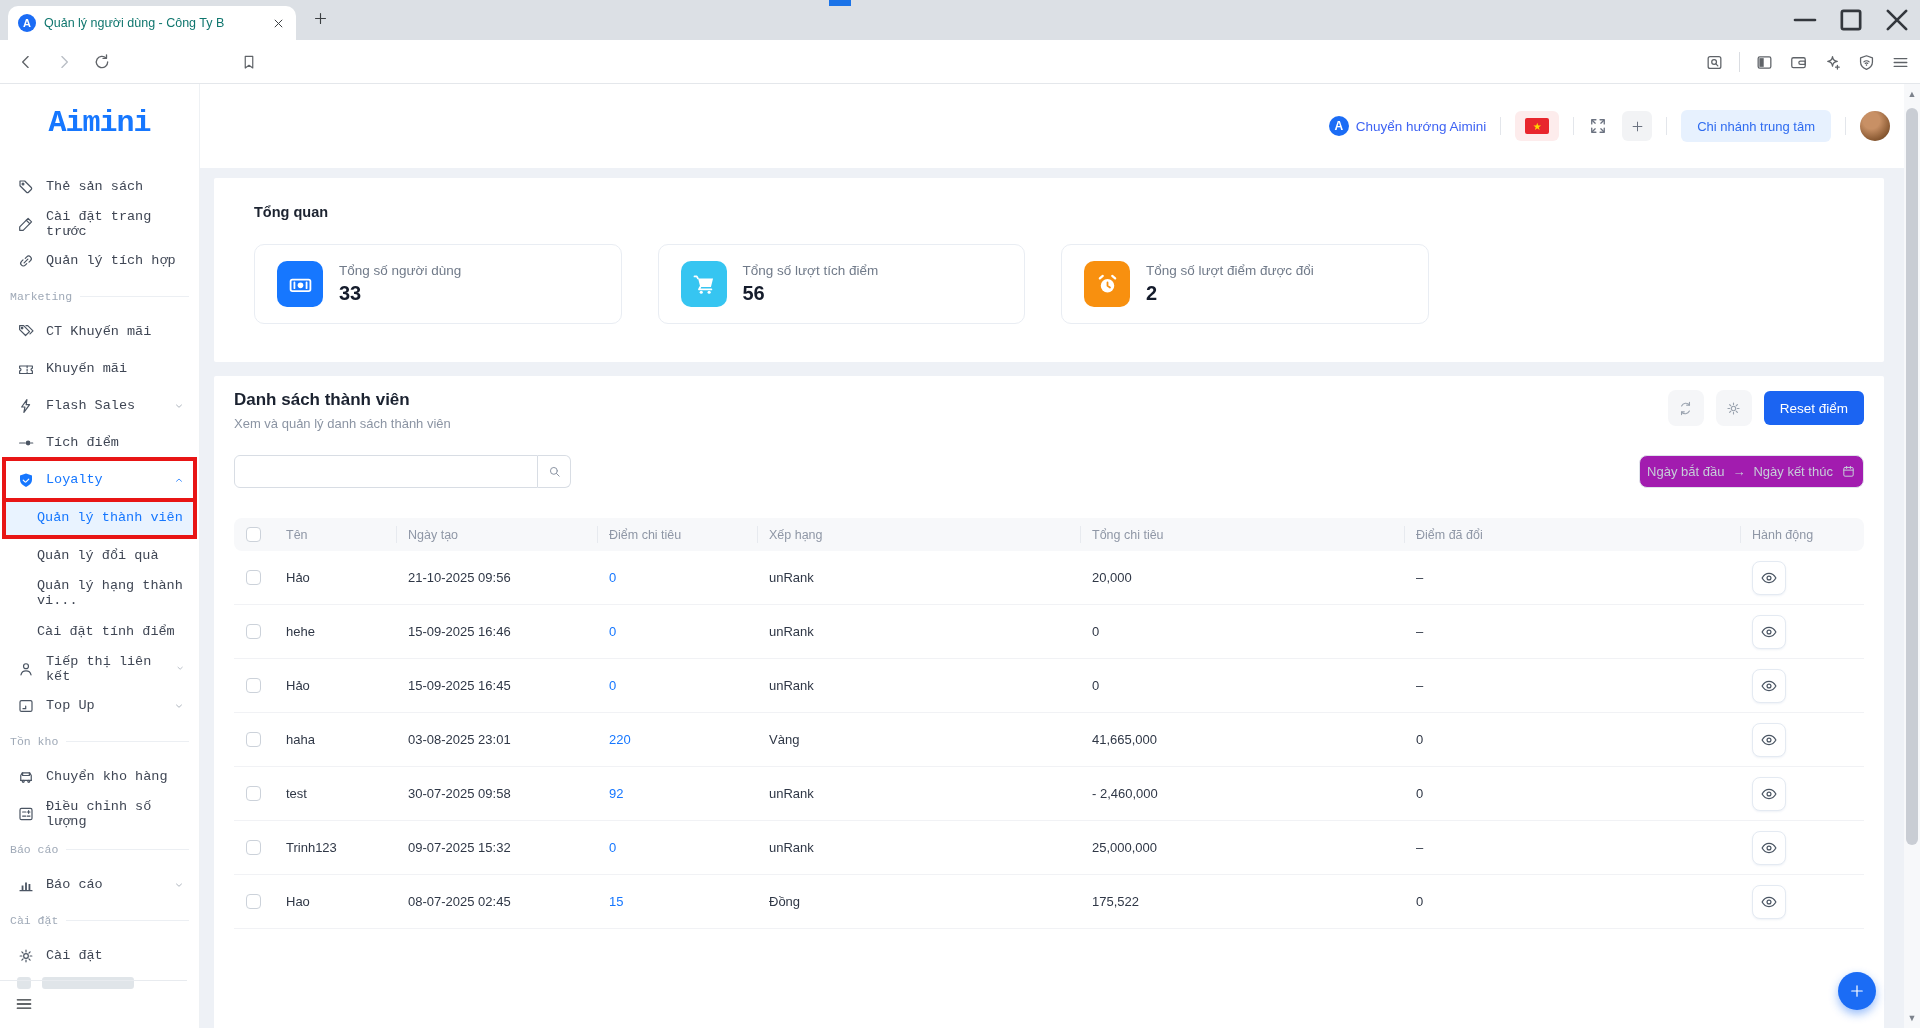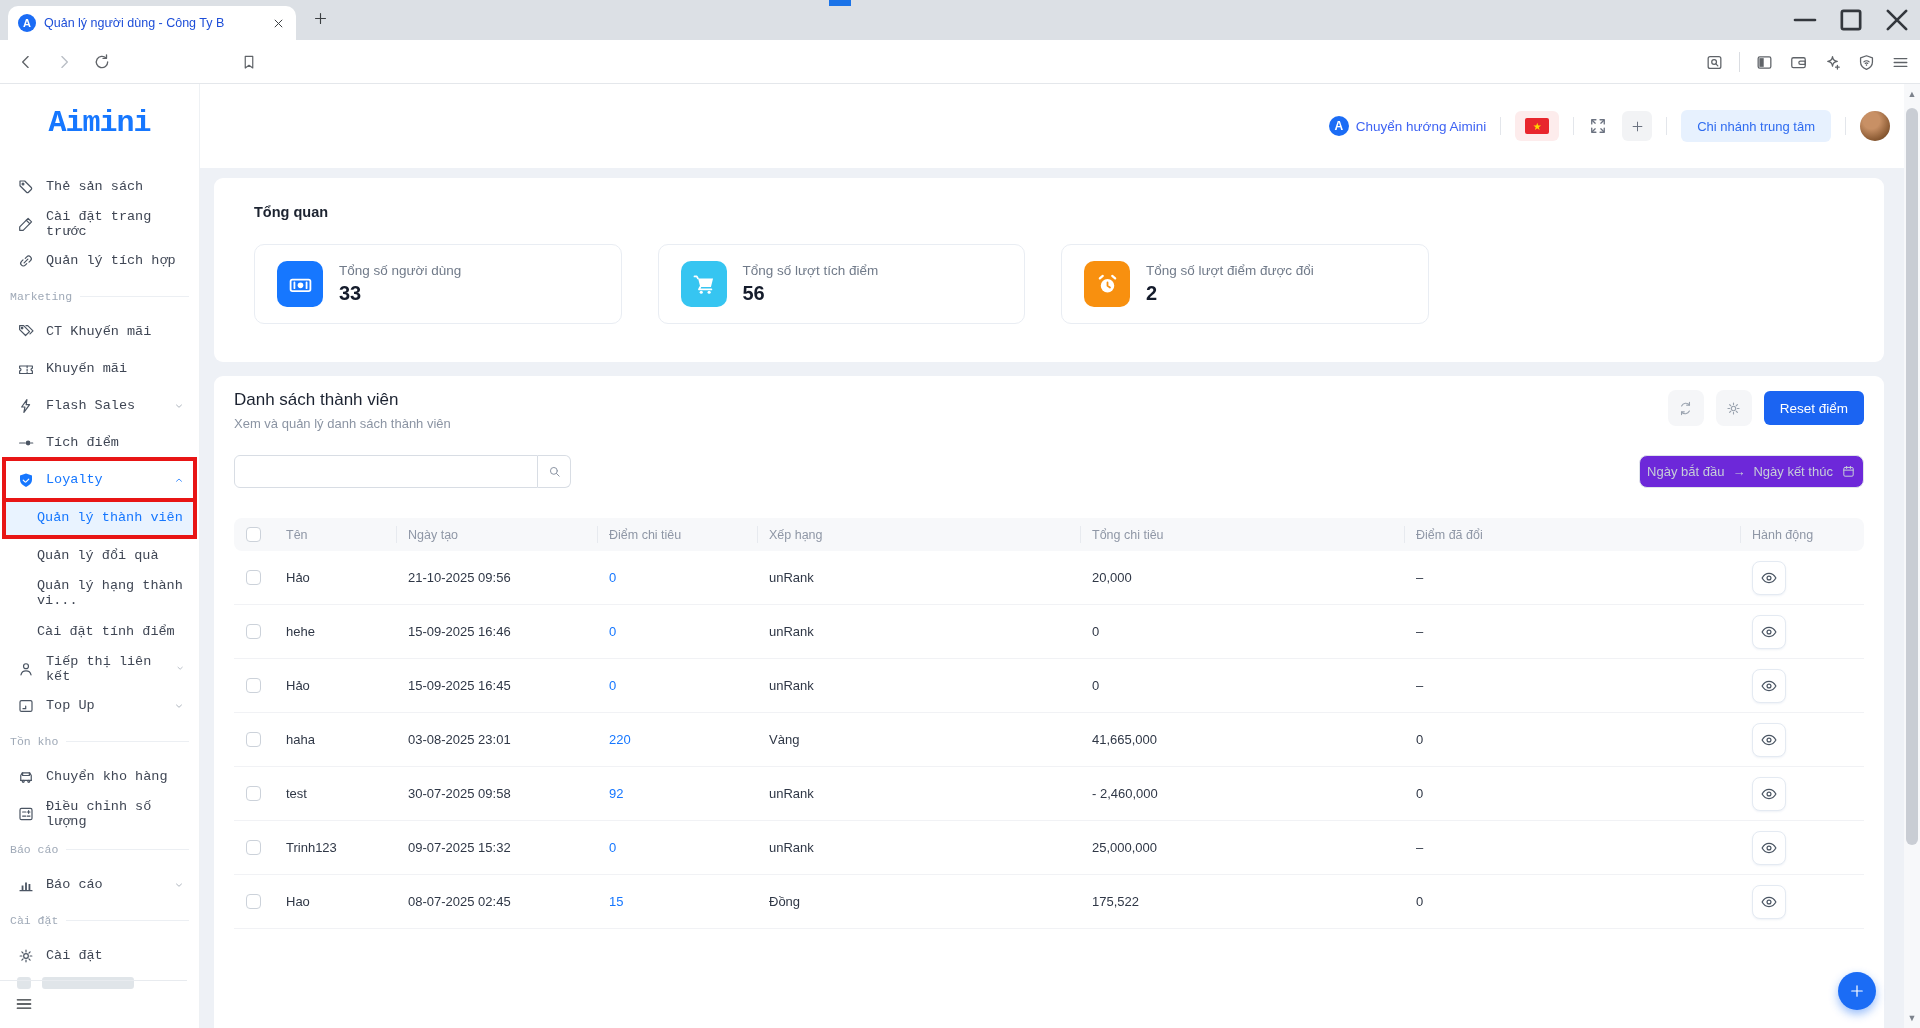--- a/index.html
+++ b/index.html
@@ -3,21 +3,21 @@
 <meta charset="utf-8">
 <style>
   * { margin:0; padding:0; box-sizing:border-box; }
   body { font-family:"Liberation Sans", sans-serif; background:#222; }
   .screen { position:relative; width:1920px; height:1028px; background:#fff; overflow:hidden; }
 
   
   .tabstrip { position:absolute; top:0; left:0; right:0; height:40px; background:#dce0e5; }
   .tab { position:absolute; left:8px; top:6px; width:288px; height:34px; background:#fff; border-radius:10px 10px 0 0; display:flex; align-items:center; padding:0 10px; gap:8px; }
   .favicon { width:18px; height:18px; border-radius:50%; background:#1b6cf5; color:#fff; font-size:11px; font-weight:bold; display:flex; align-items:center; justify-content:center; flex:0 0 auto; }
-  .tab-title { position:relative; flex:1; font-size:12.5px; color:#1d4ed8; white-space:nowrap; overflow:hidden; }
+  .tab-title { position:relative; flex:1; font-size:12.5px; color:#0f766e; white-space:nowrap; overflow:hidden; }
   .tab-title::after { content:''; position:absolute; right:0; top:0; bottom:0; width:24px; background:linear-gradient(90deg, rgba(255,255,255,0), #fff); }
   .tab-close { width:18px; height:18px; display:flex; align-items:center; justify-content:center; color:#3c4043; flex:0 0 auto; cursor:pointer; }
   .newtab { position:absolute; left:312px; top:10px; width:26px; height:26px; display:flex; align-items:center; justify-content:center; color:#3c4043; cursor:pointer; }
   .win-controls { position:absolute; right:0; top:0; height:40px; display:flex; }
   .win-btn { width:46px; height:40px; display:flex; align-items:center; justify-content:center; color:#33373d; cursor:pointer; }
   .artifact { position:absolute; left:829px; top:0; width:22px; height:6px; background:#1a73e8; }
 
   .toolbar { position:absolute; top:40px; left:0; right:0; height:44px; background:#fff; border-bottom:1px solid #e4e7eb; }
   .tb-ic { position:absolute; top:12px; width:20px; height:20px; color:#5f6368; cursor:pointer; }
   .tb-ic svg, .ic svg { width:100%; height:100%; display:block; }
@@ -60,45 +60,45 @@
   .anno { position:absolute; left:2px; width:195px; border:4px solid #e81515; pointer-events:none; }
   .anno1 { top:373px; height:45px; }
   .anno2 { top:414px; height:41px; }
   .nav-partial { height:18px; overflow:hidden; display:flex; gap:11px; padding:3px 14px 0 17px; opacity:.6; }
   .skel { background:#cdd4dc; border-radius:3px; height:12px; }
   .side-div { position:absolute; left:0; right:12px; top:896px; height:1px; background:#e8ebef; }
   .burger { position:absolute; left:12px; bottom:14px; width:24px; height:20px; color:#2f3439; cursor:pointer; }
 
   
   .content { position:absolute; top:168px; left:200px; right:16px; bottom:0; background:#eef1f6; }
-  .card { background:#fff; border-radius:9px; }
+  .card { background:#fff; border-radius:2px; }
   .overview-card { position:absolute; left:14px; right:20px; top:10px; height:184px; }
   .ov-title { position:absolute; left:40px; top:26px; font-size:14.5px; font-weight:bold; color:#1c2330; }
   .stat-grid { position:absolute; left:40px; right:52px; top:66px; display:grid; grid-template-columns:repeat(4,1fr); gap:36px; }
   .stat-card { height:80px; border:1px solid #e9edf3; border-radius:10px; background:#fff; display:flex; align-items:center; padding:0 22px; gap:16px; }
   .stat-icon { width:46px; height:46px; border-radius:10px; color:#fff; display:flex; align-items:center; justify-content:center; flex:0 0 auto; }
   .stat-icon svg { width:27px; height:27px; }
   .stat-label { font-size:13.5px; color:#707a89; }
   .stat-value { font-size:20px; font-weight:bold; color:#151c2c; margin-top:4px; }
 
   .list-card { position:absolute; left:14px; right:20px; top:208px; bottom:-20px; padding:0 20px; overflow:hidden; }
   .list-head { display:flex; justify-content:space-between; align-items:flex-start; margin-top:14px; }
-  .list-title { font-size:17px; font-weight:normal; color:#1b2230; }
+  .list-title { font-size:17px; font-weight:bold; color:#1b2230; }
   .list-sub { font-size:13px; color:#8b94a3; margin-top:6px; }
   .head-actions { display:flex; align-items:center; gap:12px; }
   .icon-btn { width:36px; height:36px; background:#f5f6f8; border:none; border-radius:8px; color:#9aa3af; display:flex; align-items:center; justify-content:center; cursor:pointer; }
   .icon-btn svg { width:17px; height:17px; }
   .primary-btn { height:34px; padding:0 16px; background:#1b64f2; color:#fff; border:none; border-radius:6px; font-size:13.5px; font-family:inherit; cursor:pointer; }
 
   .filters { display:flex; justify-content:space-between; align-items:center; margin-top:24px; }
   .searchwrap { display:flex; }
   .search-input { width:304px; height:33px; border:1px solid #d8dde4; border-radius:6px 0 0 6px; padding:0 10px; font-size:13px; color:#333; outline:none; font-family:inherit; }
   .search-btn { width:33px; height:33px; border:1px solid #d8dde4; border-left:none; border-radius:0 6px 6px 0; background:#fff; color:#8b94a3; display:flex; align-items:center; justify-content:center; cursor:pointer; }
   .search-btn svg { width:15px; height:15px; }
-  .daterange { width:225px; height:33px; border:1px solid #dfe4ea; border-radius:8px; display:flex; align-items:center; justify-content:center; gap:8px; color:#c6cdd8; font-size:13px; cursor:pointer; background:#6d28d9; }
+  .daterange { width:225px; height:33px; border:1px solid #dfe4ea; border-radius:8px; display:flex; align-items:center; justify-content:center; gap:8px; color:#c6cdd8; font-size:13px; cursor:pointer; background:#a21caf; }
   .daterange .cal { width:15px; height:15px; color:#c6cdd8; }
 
   .tablewrap { margin-top:30px; }
   table { width:100%; border-collapse:separate; border-spacing:0; table-layout:fixed; }
   thead th { height:33px; background:#f7f8fa; font-weight:normal; font-size:12.5px; color:#8f97a6; text-align:left; padding:0 12px; position:relative; }
   thead th.sep::before { content:''; position:absolute; left:0; top:8px; bottom:8px; width:1px; background:#e7eaef; }
   thead th:first-child { border-radius:8px 0 0 8px; }
   thead th:last-child { border-radius:0 8px 8px 0; }
   tbody td { height:54px; border-bottom:1px solid #f1f2f5; font-size:13px; color:#2f3746; padding:0 12px; }
   tbody tr.hl td { background:#f7f8f9; }

